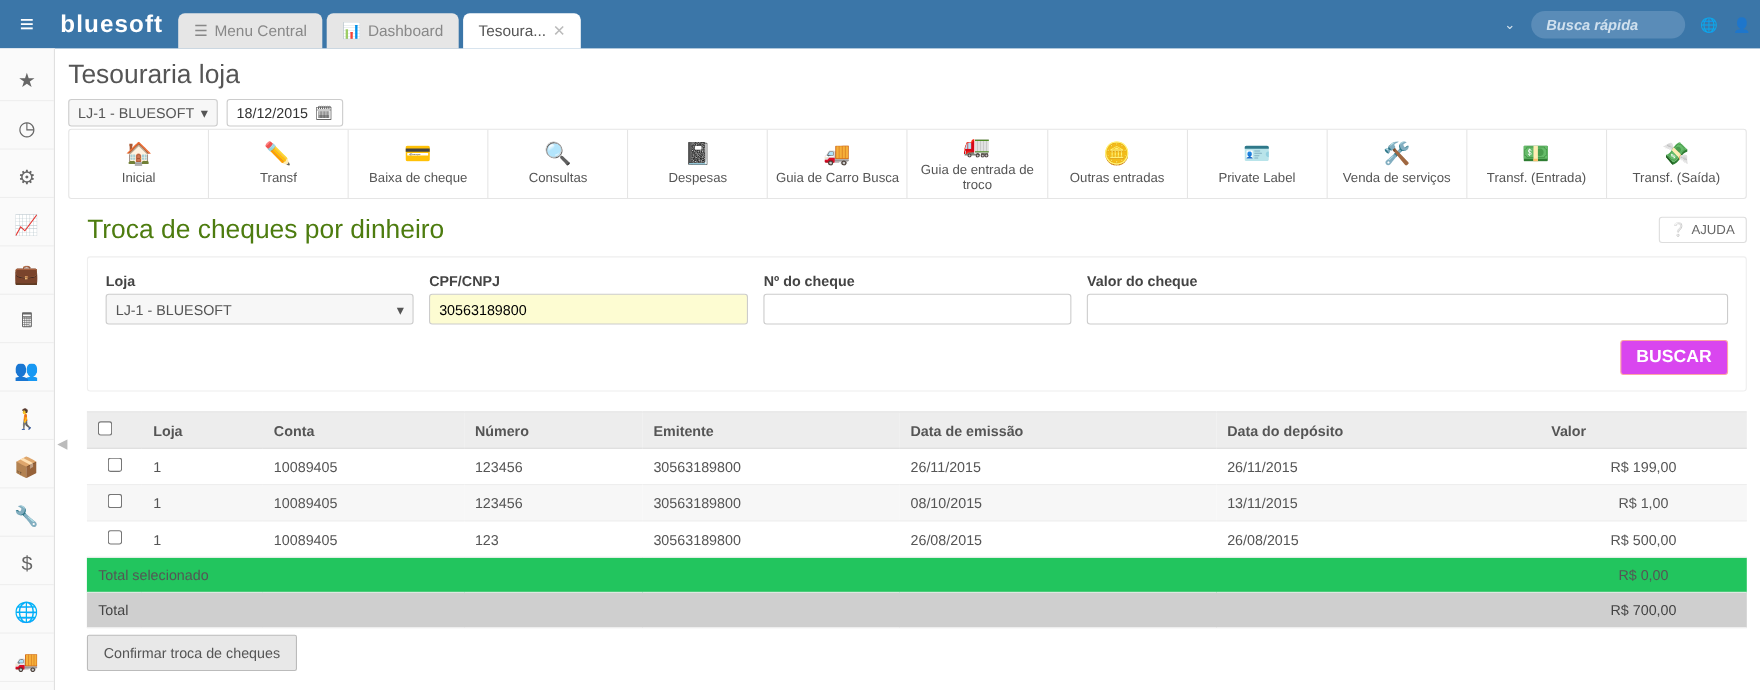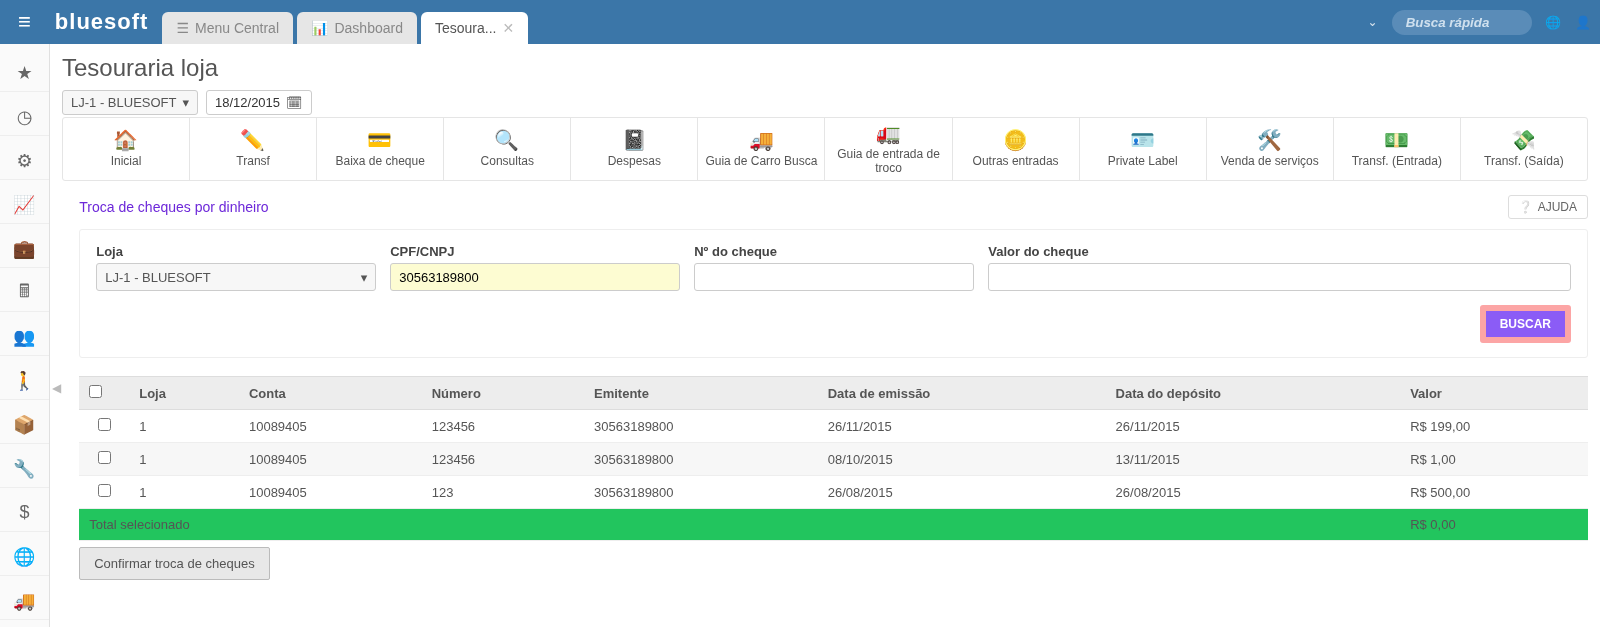--- a/index.html
+++ b/index.html
@@ -33,44 +33,44 @@
 .action-ico { font-size: 20px; line-height: 1; }
 
 .content-row { display: flex; gap: 18px; margin-top: 14px; }
 .side-menu { width: 210px; border: 1px solid #ddd; border-radius: 3px; align-self: flex-start; }
 .side-menu-item { padding: 10px 12px; border-bottom: 1px solid #eee; color: #3b76a8; font-size: 13px; cursor: pointer; }
 .side-menu-item:last-child { border-bottom: none; }
 .handle { align-self: center; color: #bbb; font-size: 12px; margin-left: -10px; cursor: pointer; }
 
 .panel { flex: 1; }
 .panel-head { display: flex; justify-content: space-between; align-items: center; margin-bottom: 10px; }
-.panel-title { font-size: 14px; font-weight: 300; color: #6d28d9; }
+.panel-title { font-size: 24px; font-weight: 300; color: #4d7c0f; }
 .help-btn { border: 1px solid #ddd; border-radius: 3px; padding: 4px 10px; font-size: 12px; color: #666; cursor: pointer; display: flex; align-items: center; gap: 4px; }
 
 .filter-box { border: 1px solid #eee; border-radius: 3px; padding: 14px 16px; }
 .filter-grid { display: flex; gap: 14px; }
 .filter-col { display: flex; flex-direction: column; gap: 4px; }
 .filter-col.loja { flex: 0 0 280px; }
 .filter-col.cpf { flex: 0 0 290px; }
 .filter-col.num { flex: 0 0 280px; }
 .filter-col.valor { flex: 1; }
 .filter-label { font-weight: 700; font-size: 13px; color: #444; }
 .filter-input { border: 1px solid #ccc; border-radius: 3px; padding: 5px 8px; font-size: 13px; height: 28px; }
 .filter-select { border: 1px solid #ccc; border-radius: 3px; padding: 5px 8px; font-size: 13px; height: 28px; background: #f7f7f7; display: flex; align-items: center; justify-content: space-between; cursor: pointer; }
 .hl { background: #fdfcd2; }
 .btn-row { display: flex; justify-content: flex-end; margin-top: 14px; }
-.btn-primary { background: #8b5cf6; color: #fff; border: 6px solid #fca5a5; border-radius: 3px; padding: 6px 14px; font-size: 12px; cursor: pointer; font-weight: 600; }
+.btn-primary { background: #d946ef; color: #fff; border: 1px solid #fca5a5; border-radius: 3px; padding: 6px 14px; font-size: 16px; cursor: pointer; font-weight: 600; }
 
 .table-wrap { margin-top: 18px; }
 table.grid { width: 100%; border-collapse: collapse; }
 table.grid th { background: #ededed; text-align: left; padding: 8px 10px; font-weight: 700; color: #555; border-top: 1px solid #ddd; border-bottom: 1px solid #ddd; }
 table.grid td { padding: 8px 10px; border-bottom: 1px solid #eee; color: #555; }
 table.grid tr.alt td { background: #f7f7f7; }
 .col-chk { width: 50px; text-align: center; }
-.col-valor { text-align: left; }
+.col-valor { text-align: center; }
 .total-row td { background: #22c55e; font-weight: 400; color: #555; }
 .total-row.dark td { background: #cfcfcf; color: #444; }
 .confirm-row { margin-top: 6px; }
 .btn-confirm { display: inline-block; border: 1px solid #bbb; background: #e8e8e8; padding: 8px 14px; border-radius: 2px; color: #555; cursor: pointer; font-size: 13px; }
 </style>
 </head>
 <body>
 
 <div class="topbar">
   <div class="hamburger">≡</div>
@@ -261,20 +261,24 @@
                 <td>123</td>
                 <td>30563189800</td>
                 <td>26/08/2015</td>
                 <td>26/08/2015</td>
                 <td class="col-valor">R$ 500,00</td>
               </tr>
               <tr class="total-row">
                 <td colspan="7">Total selecionado</td>
                 <td class="col-valor">R$ 0,00</td>
               </tr>
+              <tr class="total-row dark">
+                <td colspan="7">Total</td>
+                <td class="col-valor">R$ 700,00</td>
+              </tr>
             </tbody>
           </table>
           <div class="confirm-row">
             <div class="btn-confirm">Confirmar troca de cheques</div>
           </div>
         </div>
       </div>
     </div>
   </div>
 </div>

